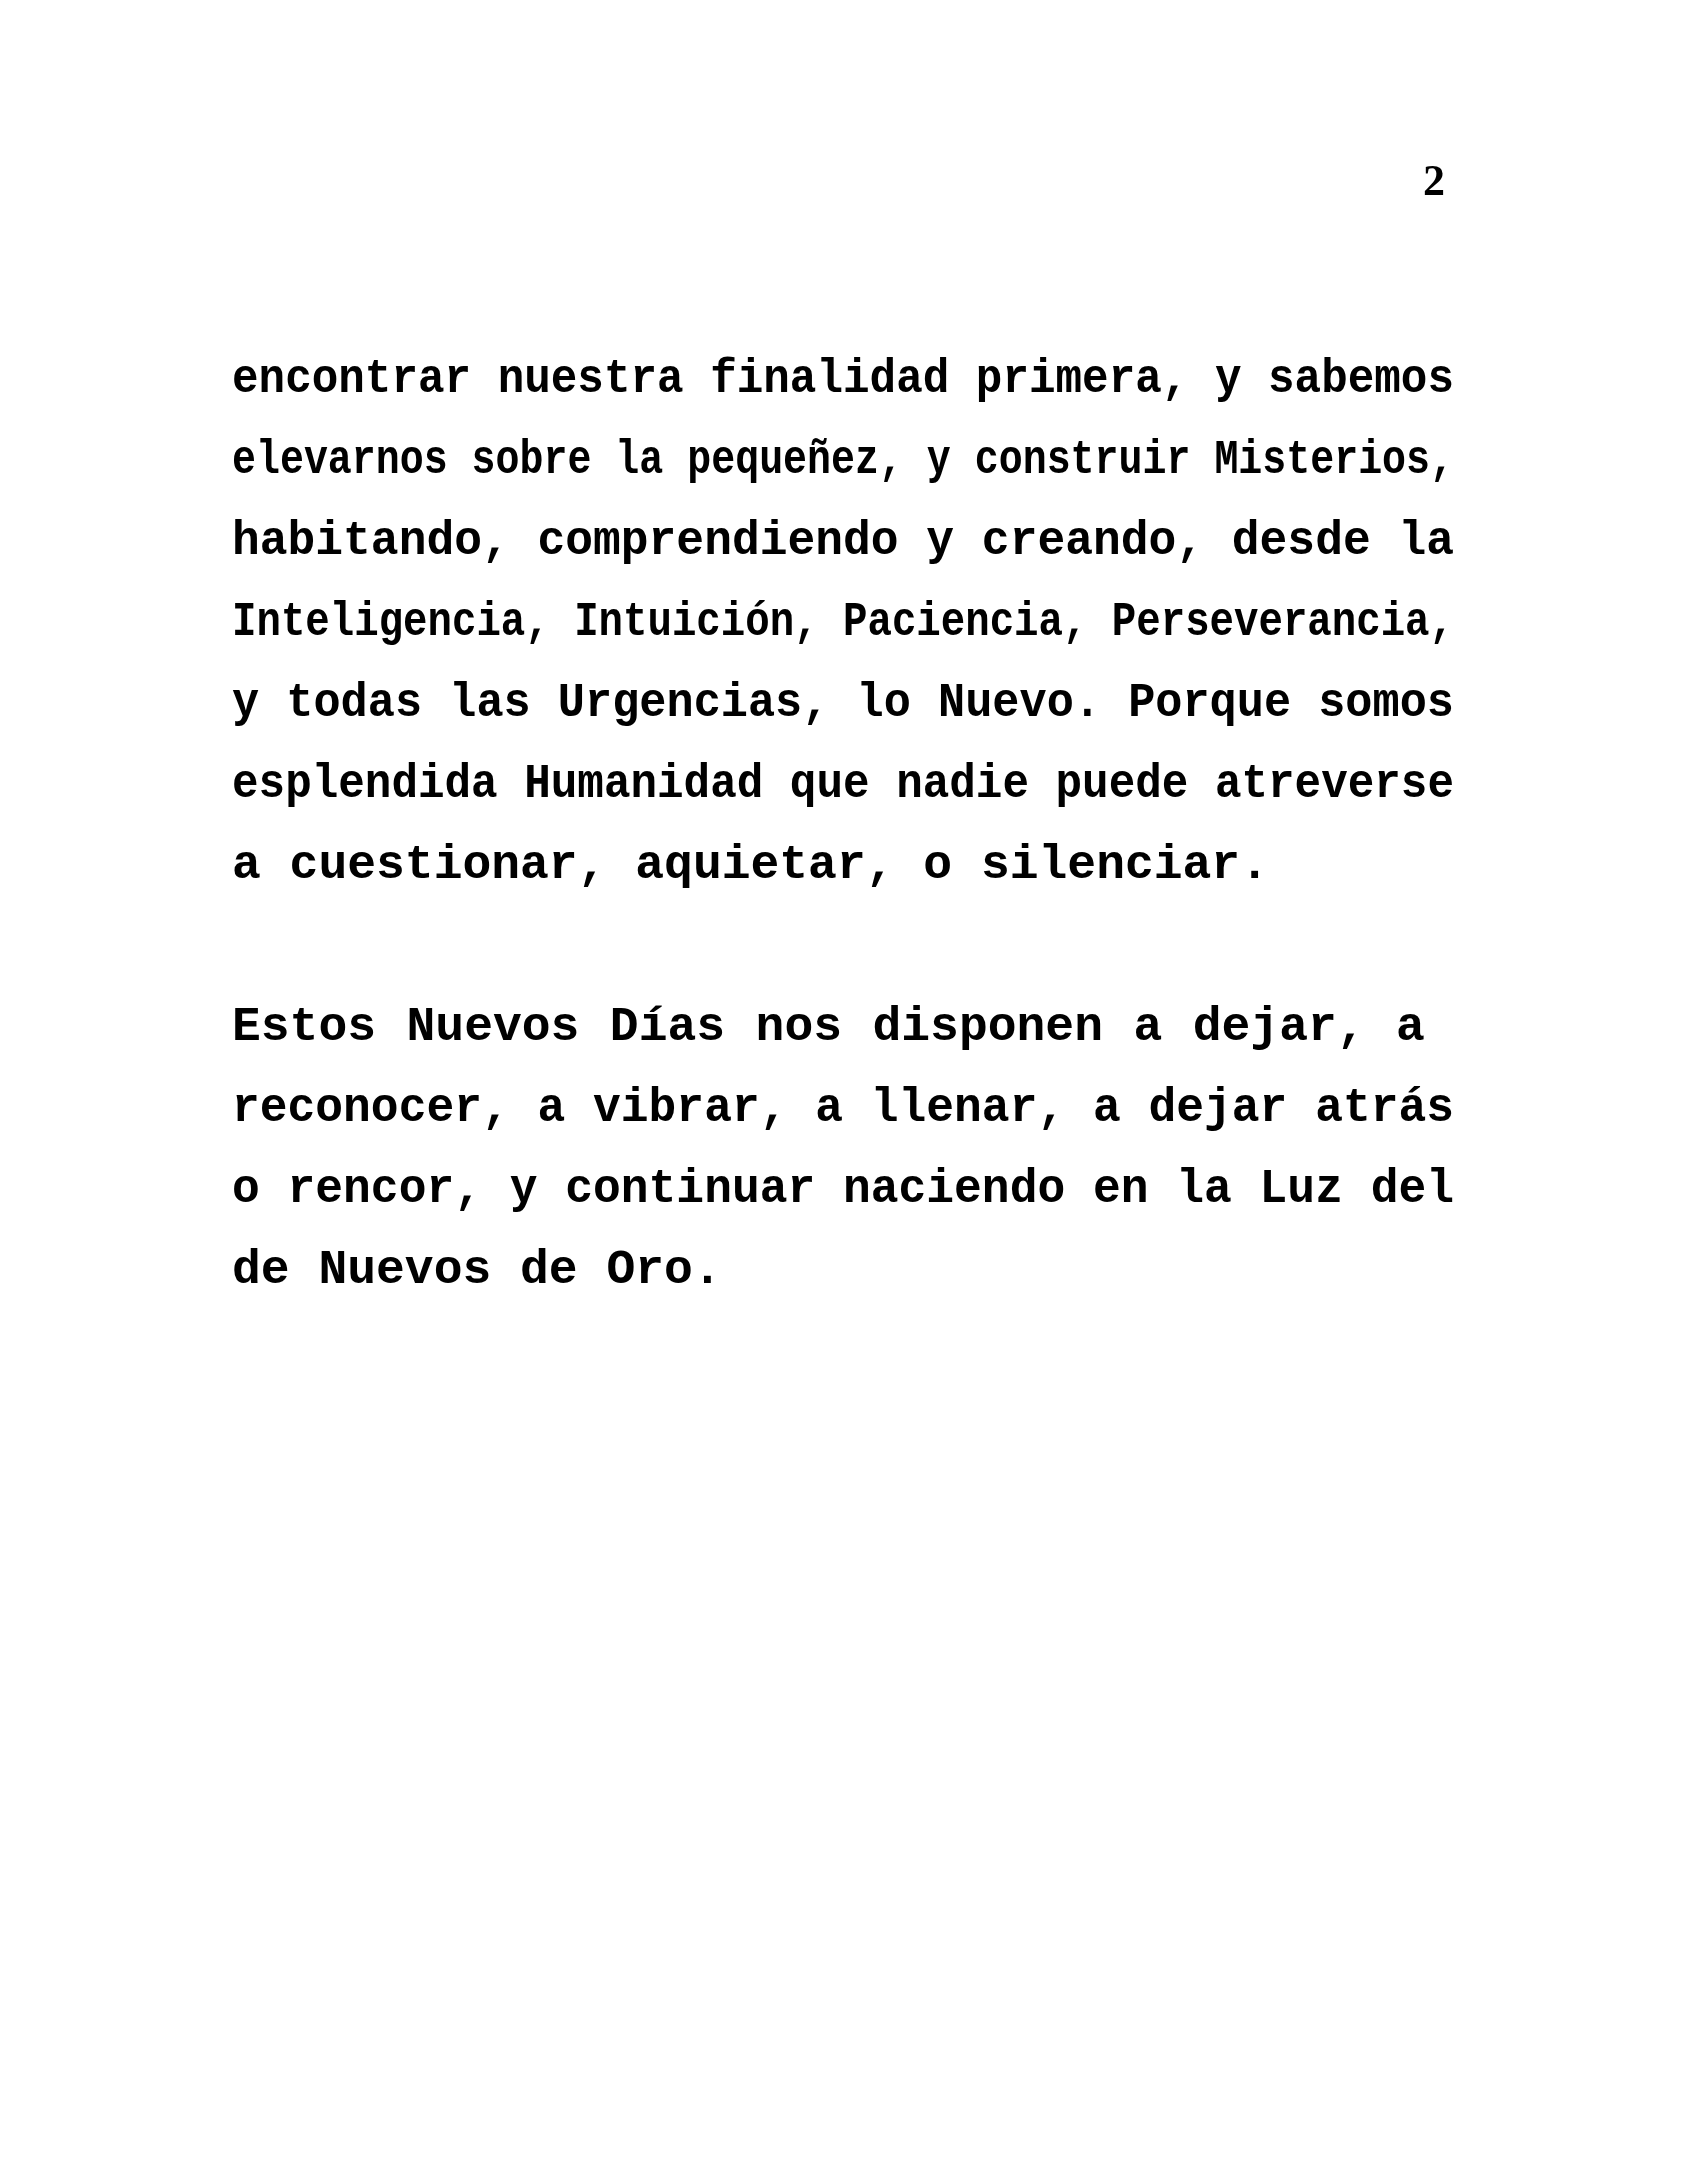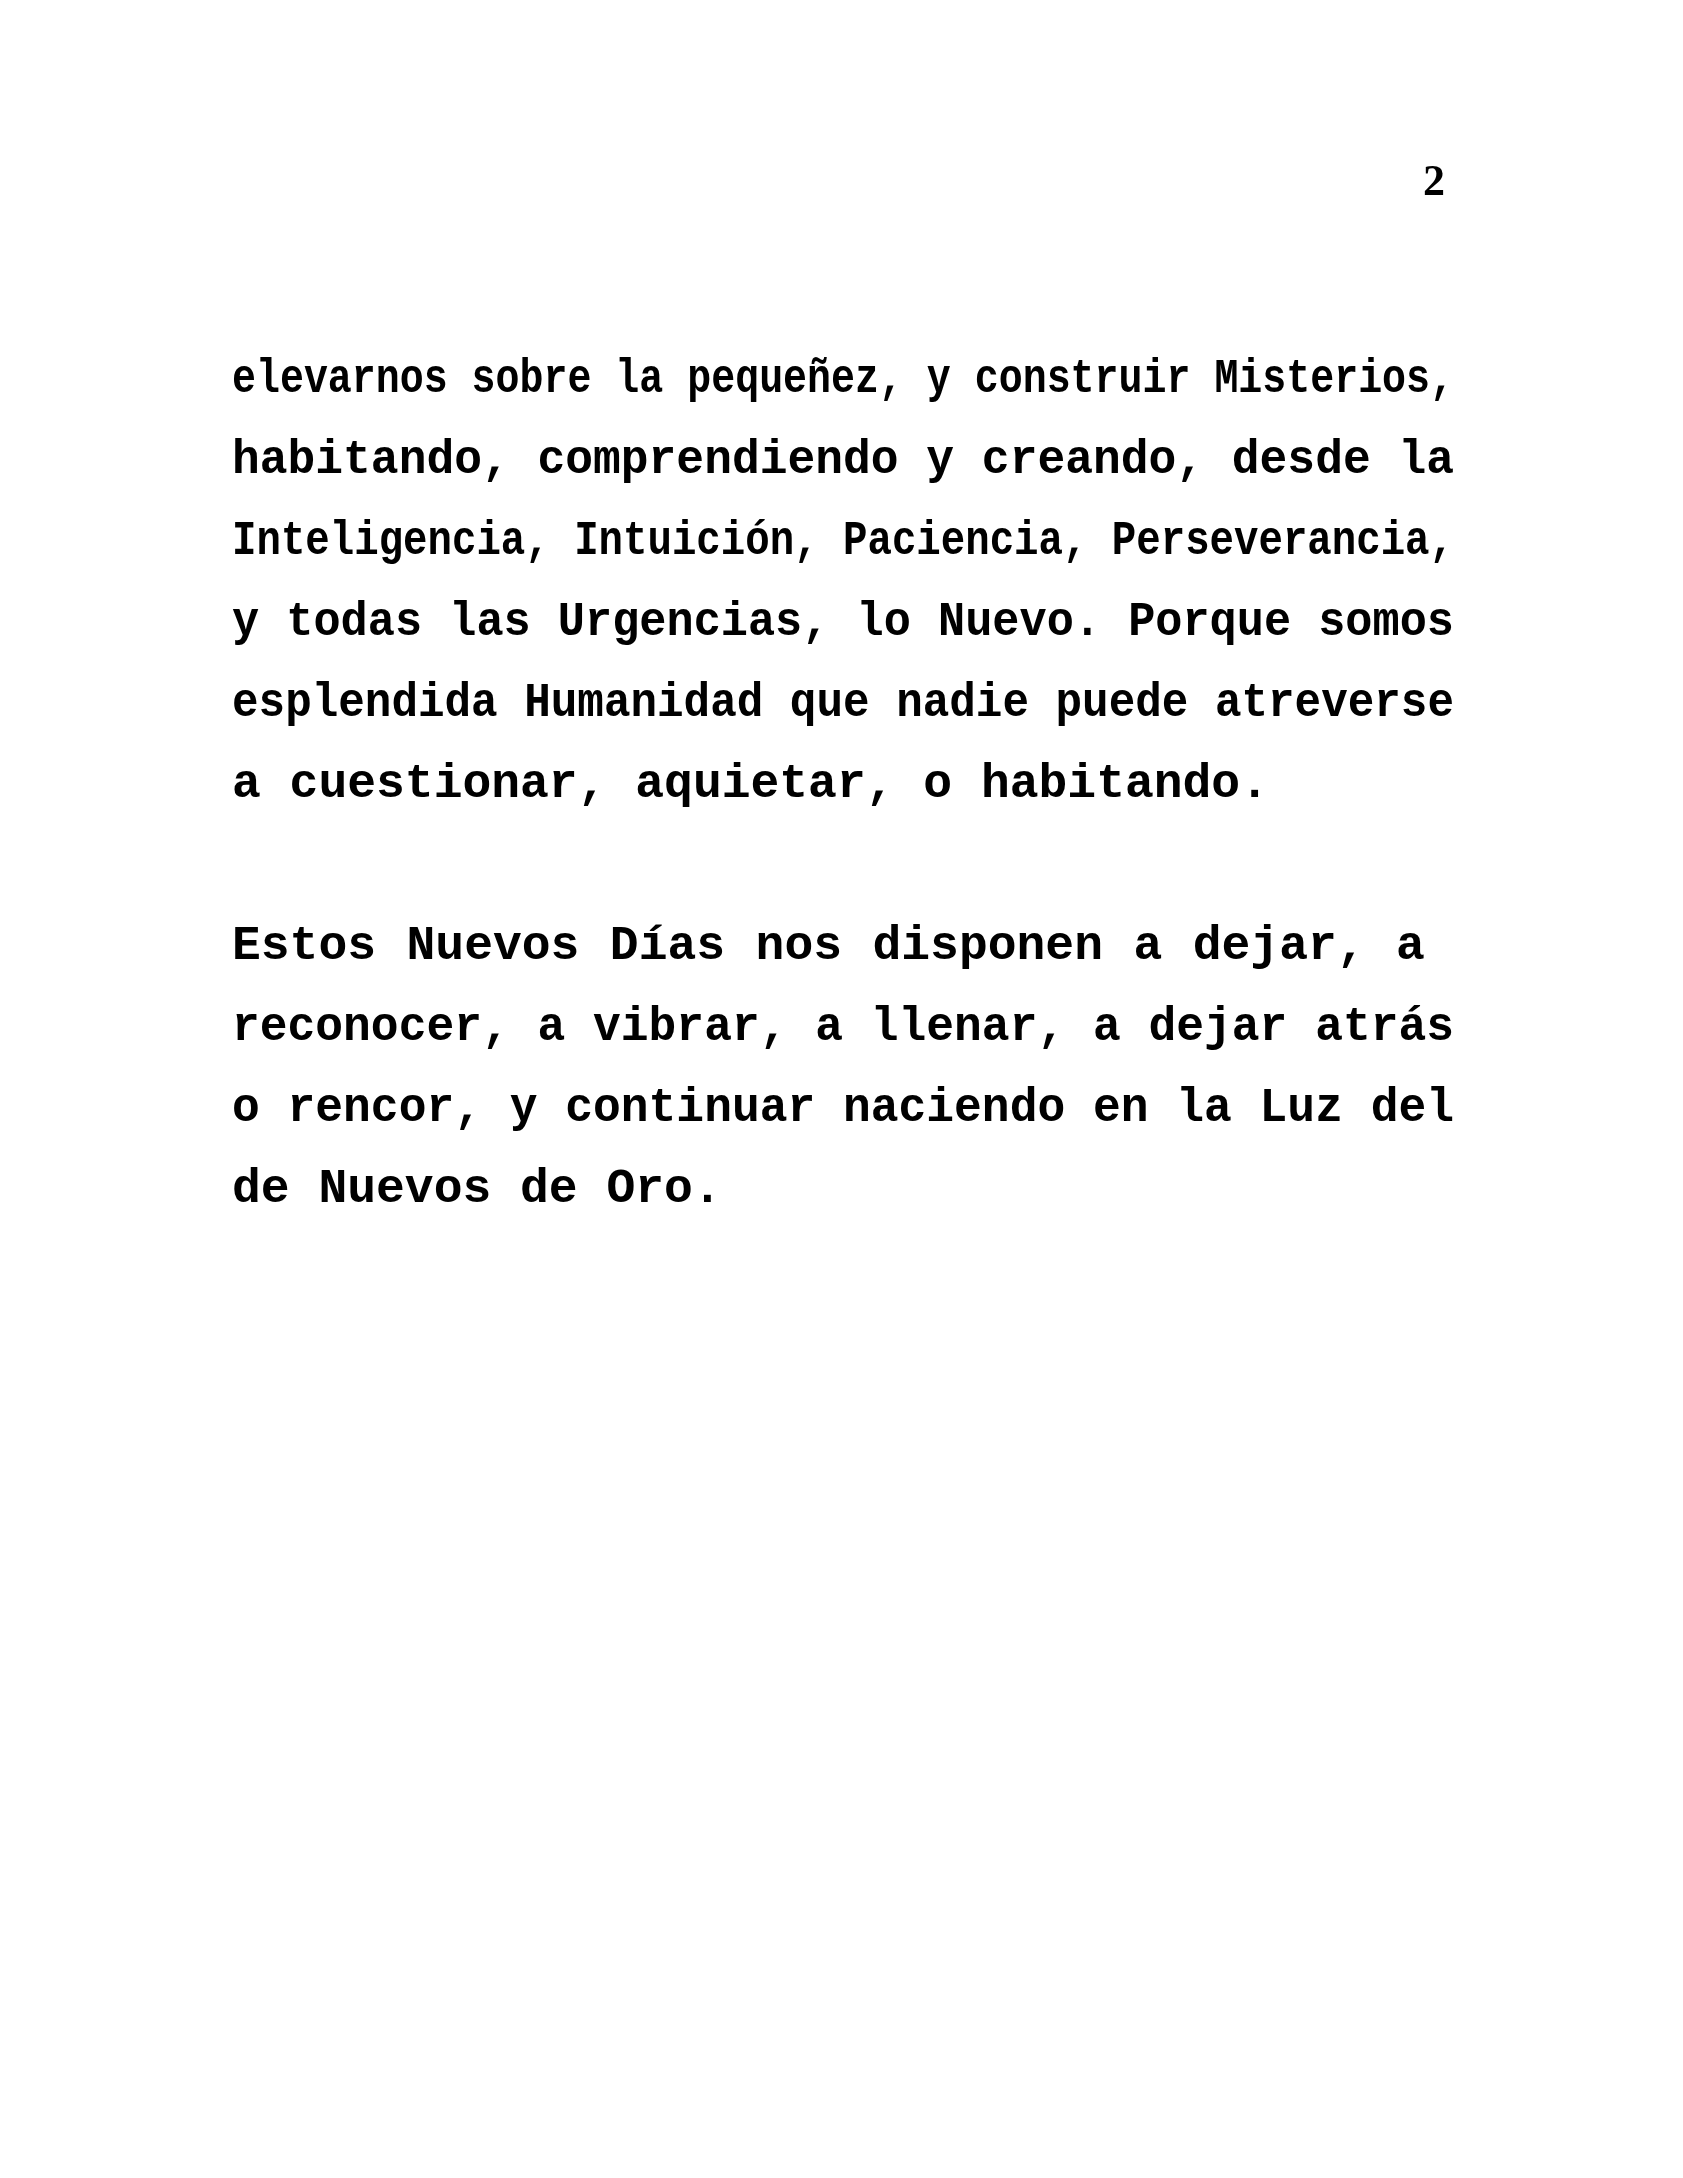--- a/index.html
+++ b/index.html
@@ -53,26 +53,27 @@
       white-space: pre;
     }
   </style>
 </head>
 <body>
 
 <div class="page-number">2</div>
 
 <div class="body-text">
   <div class="paragraph">
+    <span class="line"><span class="line-inner" style="transform: scaleX(0.922253);">encontrar nuestra finalidad primera, y sabemos</span></span>
     <span class="line"><span class="line-inner" style="transform: scaleX(0.831832);">elevarnos sobre la pequeñez, y construir Misterios,</span></span>
     <span class="line"><span class="line-inner" style="transform: scaleX(0.964174);">habitando, comprendiendo y creando, desde la</span></span>
     <span class="line"><span class="line-inner" style="transform: scaleX(0.848473);">Inteligencia, Intuición, Paciencia, Perseverancia,</span></span>
     <span class="line"><span class="line-inner" style="transform: scaleX(0.942742);">y todas las Urgencias, lo Nuevo. Porque somos</span></span>
     <span class="line"><span class="line-inner" style="transform: scaleX(0.922253);">esplendida Humanidad que nadie puede atreverse</span></span>
-    <span class="line last"><span class="line-inner">a cuestionar, aquietar, o habitando.</span></span>
+    <span class="line last"><span class="line-inner">a cuestionar, aquietar, o silenciar.</span></span>
   </div>
   <div class="paragraph">
     <span class="line"><span class="line-inner" style="word-spacing: 1.7px;">Estos Nuevos Días nos disponen a dejar, a</span></span>
     <span class="line"><span class="line-inner" style="transform: scaleX(0.964174);">reconocer, a vibrar, a llenar, a dejar atrás</span></span>
     <span class="line"><span class="line-inner" style="transform: scaleX(0.964174);">o rencor, y continuar naciendo en la Luz del</span></span>
     <span class="line last"><span class="line-inner">de Nuevos de Oro.</span></span>
   </div>
 </div>
 
 

